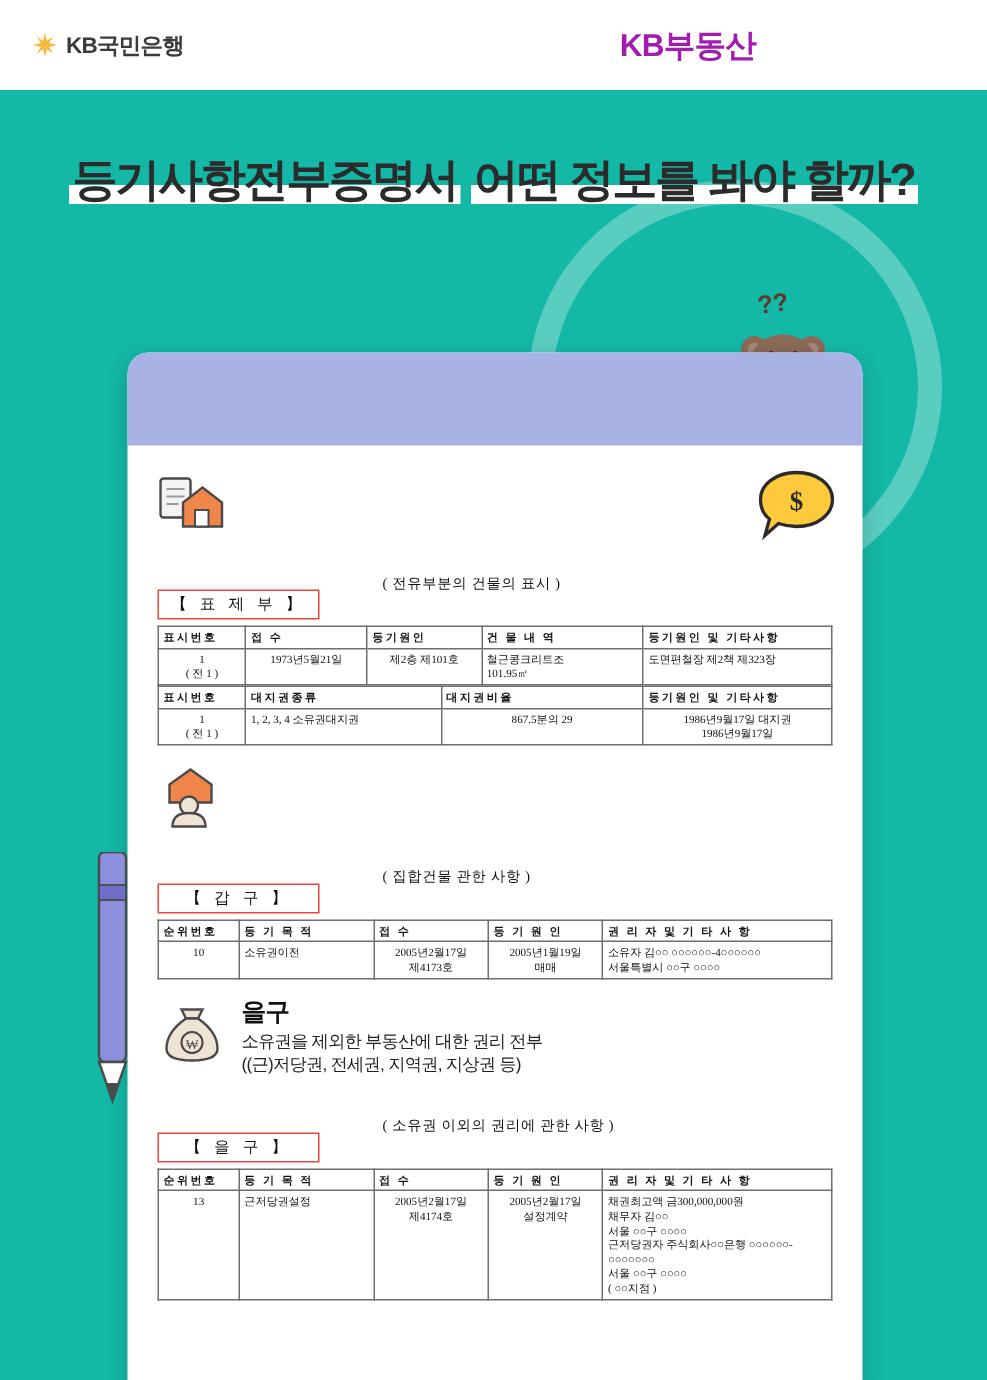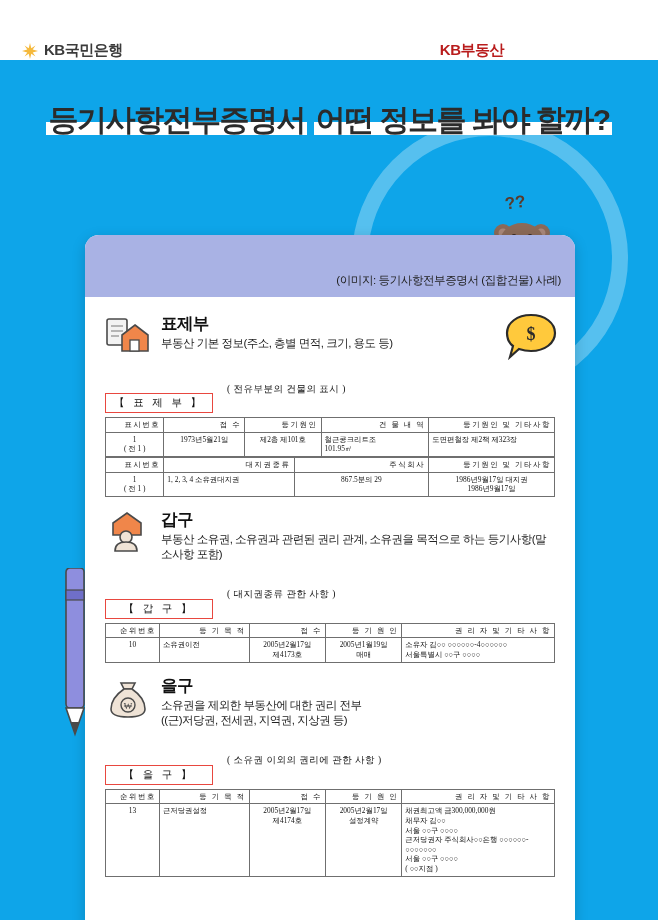--- a/index.html
+++ b/index.html
@@ -9,37 +9,37 @@
     font-family: "Liberation Sans", sans-serif;
     background: #ffffff;
     overflow: hidden;
     position: relative;
   }
 
   
   .topbar {
     position:absolute; top:0; left:0; width:526px; height:60px;
     background:#ffffff;
-    display:flex; align-items:flex-end; justify-content:space-between;
+    display:flex; align-items:center; justify-content:space-between;
     padding: 0 22px;
   }
   .kb-logo { display:flex; align-items:center; gap:6px; }
   .kb-star { width:16px; height:16px; position:relative; }
   .kb-star svg { display:block; }
   .kb-logo-text {
     font-size:15px; font-weight:bold; color:#3b3b3b; letter-spacing:-0.5px;
   }
   .kb-right {
-    font-size:15px; font-weight:bold; color:#b91c1c; letter-spacing:-0.5px;
+    font-size:21px; font-weight:bold; color:#a21caf; letter-spacing:-0.5px;
   }
 
   
   .hero {
     position:absolute; top:60px; left:0; width:658px; height:860px;
-    background:#0ea5e9;
+    background:#14b8a6;
     overflow:hidden;
   }
   
   .mag-circle {
     position:absolute; left:352px; top:60px; width:276px; height:276px;
     border-radius:50%;
     border:16px solid rgba(255,255,255,0.30);
     background:transparent;
   }
   .mag-handle {
@@ -115,34 +115,35 @@
     padding:2px 6px;
     min-width:108px;
     text-align:center;
     font-size:10.5px; letter-spacing:3px; color:#111;
     font-family:"Liberation Serif", serif;
     margin-top:28px;
   }
   .tbl-sub {
     font-size:9.5px; color:#111; letter-spacing:0.5px;
     font-family:"Liberation Serif", serif;
+    margin-left:28px;
   }
   table.reg {
     width:100%; border-collapse:collapse;
     font-family:"Liberation Serif", serif;
     font-size:7.4px; color:#111;
     table-layout:fixed;
   }
   table.reg th, table.reg td {
     border:0.8px solid #6f6f6f;
     padding:2px 3px;
     vertical-align:top;
     line-height:1.3;
   }
-  table.reg th { text-align:right; font-weight:normal; letter-spacing:1.6px; }
+  table.reg th { text-align:left; font-weight:bold; letter-spacing:1.6px; }
   table.reg td { text-align:left; }
   table.reg td.c { text-align:center; }
   .mini-center {
     text-align:center; font-size:9.5px; letter-spacing:1px;
     font-family:"Liberation Serif", serif; margin:5px 0 3px 0; color:#111;
   }
 
   
   .coin-badge {
     position:absolute; right:18px; top:78px; width:52px; height:48px;
@@ -195,21 +196,20 @@
       <ellipse cx="35" cy="32" rx="10" ry="7" fill="#d9c3ae"></ellipse>
       <ellipse cx="27" cy="22" rx="2.6" ry="3" fill="#3a2a21"></ellipse>
       <ellipse cx="43" cy="22" rx="2.6" ry="3" fill="#3a2a21"></ellipse>
       <ellipse cx="35" cy="29" rx="3" ry="2.2" fill="#3a2a21"></ellipse>
       <path d="M32 33 q3 3 6 0" stroke="#3a2a21" stroke-width="1.4" fill="none"></path>
     </svg>
   </div>
 
   <div class="doccard">
     <div class="doc-topbar"></div>
-    <div class="doc-caption">(이미지: 등기사항전부증명서 (집합건물) 사례)</div>
 
     <div class="coin-badge">
       <svg width="52" height="48" viewBox="0 0 52 48">
         <path d="M26 2 C40 2 50 10 50 20 C50 30 40 38 26 38 C21 38 17 37 14 36 L5 44 L8 33 C4 30 2 25 2 20 C2 10 12 2 26 2 Z" fill="#ffc93c" stroke="#2b2b2b" stroke-width="2.2"></path>
         <text x="26" y="27" font-size="18" font-family="Liberation Serif, serif" font-weight="bold" text-anchor="middle" fill="#2b2b2b">$</text>
       </svg>
     </div>
 
     <div class="doc-inner">
 
@@ -217,24 +217,20 @@
         <div class="sec-icon">
           <svg width="46" height="44" viewBox="0 0 46 44">
             <rect x="2" y="6" width="20" height="26" rx="2" fill="#f3f3f3" stroke="#4a4a4a" stroke-width="1.6"></rect>
             <line x1="6" y1="13" x2="18" y2="13" stroke="#9a9a9a" stroke-width="1.4"></line>
             <line x1="6" y1="18" x2="18" y2="18" stroke="#9a9a9a" stroke-width="1.4"></line>
             <line x1="6" y1="23" x2="14" y2="23" stroke="#9a9a9a" stroke-width="1.4"></line>
             <path d="M30 12 L43 22 L43 38 L17 38 L17 22 Z" fill="#f0864a" stroke="#4a4a4a" stroke-width="1.6"></path>
             <rect x="25" y="27" width="9" height="11" fill="#ffffff" stroke="#4a4a4a" stroke-width="1.3"></rect>
           </svg>
         </div>
-        <div class="sec-text">
-          <div class="sec-title">표제부</div>
-          <div class="sec-desc">부동산 기본 정보(주소, 층별 면적, 크기, 용도 등)</div>
-        </div>
       </div>
 
       <div class="tbl-block">
         <div class="tbl-title-row">
           <div class="tbl-title-box">【  표        제        부  】</div>
           <div class="tbl-sub">( 전유부분의 건물의 표시 )</div>
         </div>
         <table class="reg">
           <colgroup>
               <col style="width:13%">
@@ -270,21 +266,21 @@
           <colgroup>
               <col style="width:13%">
               <col style="width:29%">
               <col style="width:30%">
               <col style="width:28%">
             </colgroup>
           <thead>
             <tr>
               <th>표시번호</th>
               <th>대지권종류</th>
-              <th>주식회사</th>
+              <th>대지권비율</th>
               <th>등기원인 및 기타사항</th>
             </tr>
           </thead>
           <tbody>
             <tr>
               <td class="c" style="white-space: pre-line;">1
 ( 전 1 )</td>
               <td>1, 2, 3, 4 소유권대지권</td>
               <td class="c">867.5분의 29</td>
               <td style="white-space: pre-line; text-align: center;">1986년9월17일 대지권
@@ -295,30 +291,26 @@
       </div>
 
       <div class="sec-head" style="margin-top:12px;">
         <div class="sec-icon">
           <svg width="46" height="44" viewBox="0 0 46 44">
             <path d="M8 14 L22 4 L36 14 L36 26 L8 26 Z" fill="#f0864a" stroke="#4a4a4a" stroke-width="1.6"></path>
             <circle cx="21" cy="28" r="6" fill="#efe3d6" stroke="#4a4a4a" stroke-width="1.6"></circle>
             <path d="M10 42 q0 -9 11 -9 q11 0 11 9 Z" fill="#efe3d6" stroke="#4a4a4a" stroke-width="1.6"></path>
           </svg>
         </div>
-        <div class="sec-text">
-          <div class="sec-title">갑구</div>
-          <div class="sec-desc">부동산 소유권, 소유권과 관련된 권리 관계, 소유권을 목적으로 하는 등기사항(말소사항 포함)</div>
-        </div>
       </div>
 
       <div class="tbl-block">
         <div class="tbl-title-row">
           <div class="tbl-title-box">【  갑            구  】</div>
-          <div class="tbl-sub">( 대지권종류 관한 사항 )</div>
+          <div class="tbl-sub">( 집합건물 관한 사항 )</div>
         </div>
         <table class="reg">
           <colgroup>
               <col style="width:12%">
               <col style="width:20%">
               <col style="width:17%">
               <col style="width:17%">
               <col style="width:34%">
             </colgroup>
           <thead>

